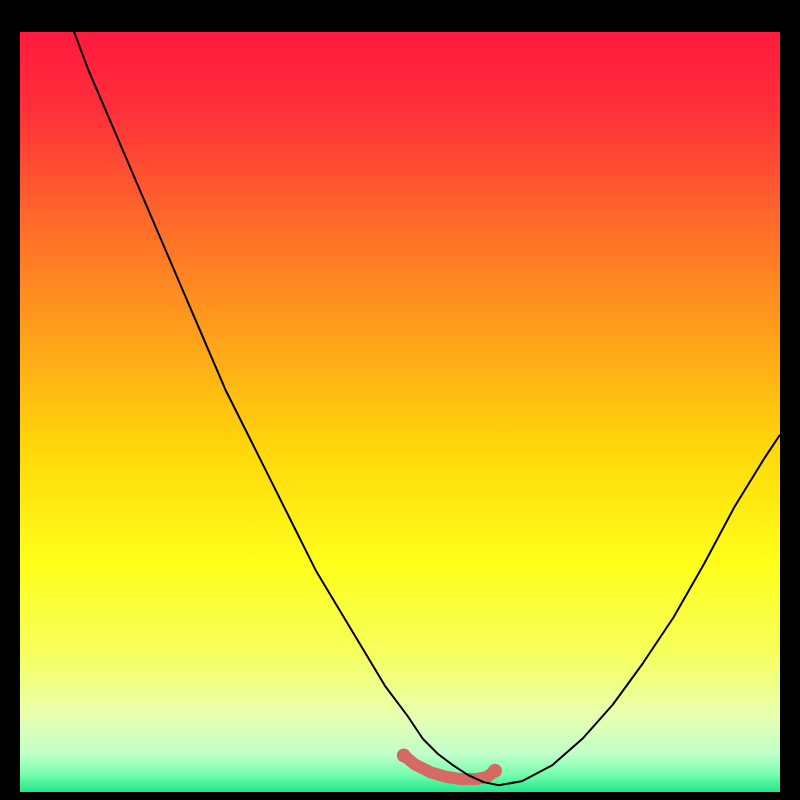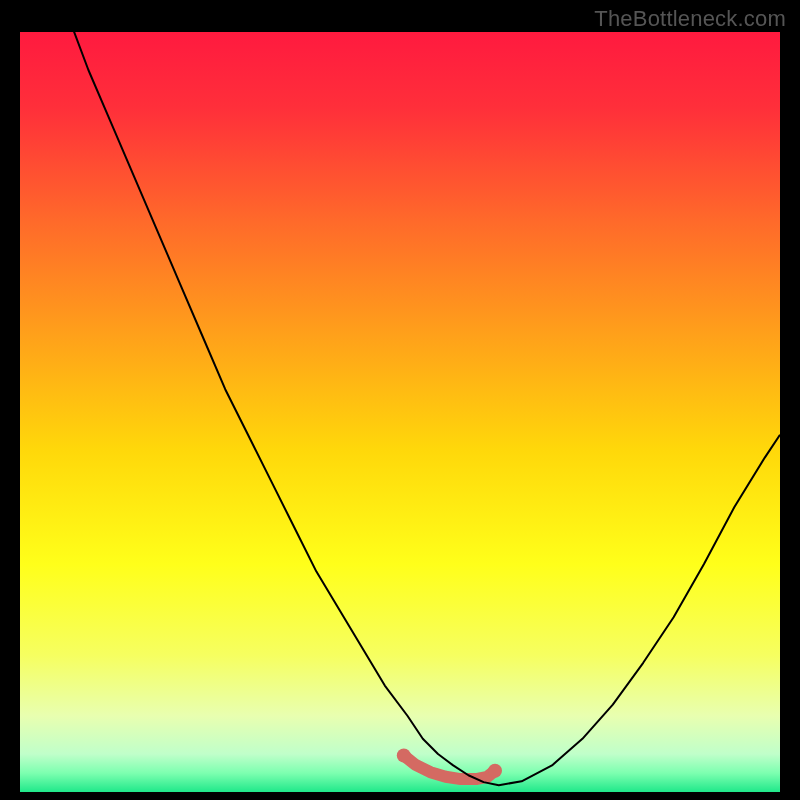--- a/index.html
+++ b/index.html
@@ -31,21 +31,20 @@
     left: 20px;
     top: 32px;
     width: 760px;
     height: 760px;
   }
   svg { display: block; }
 </style>
 </head>
 <body>
 <div class="outer">
-  <div class="watermark">TheBottleneck.com</div>
   <div class="plot">
     <svg id="chartsvg" width="760" height="760" viewBox="0 0 760 760" preserveAspectRatio="none">
         <defs>
           <linearGradient id="bg" x1="0" y1="0" x2="0" y2="1">
             <stop offset="0%" stop-color="#ff1a3f"></stop>
             <stop offset="10%" stop-color="#ff2f3a"></stop>
             <stop offset="25%" stop-color="#ff6a2a"></stop>
             <stop offset="40%" stop-color="#ffa11a"></stop>
             <stop offset="55.00000000000001%" stop-color="#ffd80a"></stop>
             <stop offset="70%" stop-color="#ffff1a"></stop>

